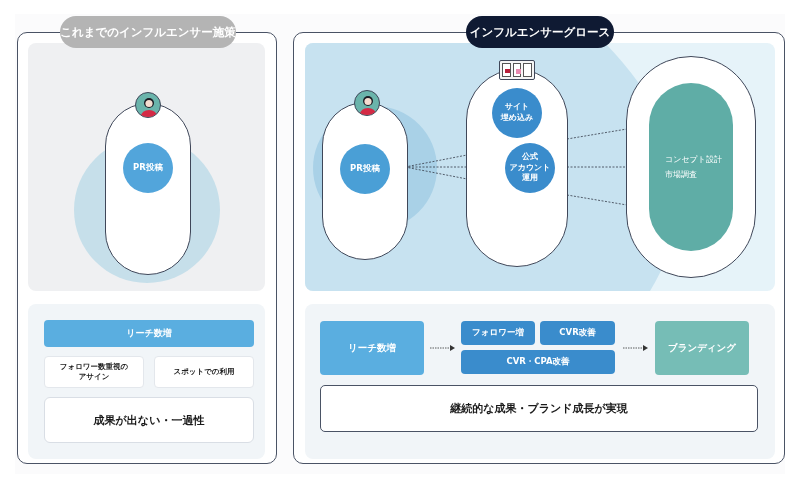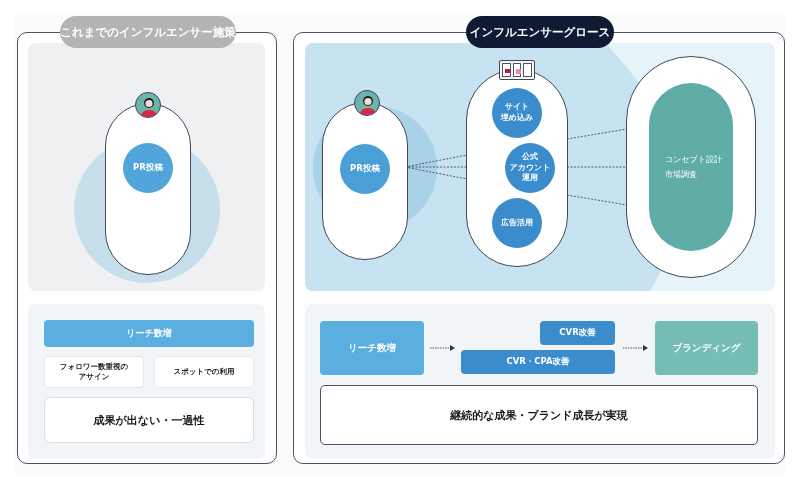--- a/index.html
+++ b/index.html
@@ -104,51 +104,51 @@
         <div>埋め込み</div>
       </div>
   </div>
   <div class="circle" style="left:200px;top:100px;width:50px;height:50px;background:#3a8ccc;">
     <div>
         <div>公式</div>
         <div>アカウント</div>
         <div>運用</div>
       </div>
   </div>
-  <div class="circle" style="left:187px;top:155px;width:50px;height:50px;background:#3a8ccc;">
-    <span>広告活用</span>
-  </div>
 
   <div class="pill" style="left:321px;top:13px;width:130px;height:222px;"></div>
   <div class="abs" style="left:344px;top:40px;width:84px;height:168px;border-radius:42px;background:#5fada6;display:flex;flex-direction:column;justify-content:center;padding-left:16px;color:#fff;font-weight:normal;font-size:8px;line-height:1.9;">
     <span>コンセプト設計</span>
     <span>市場調査</span>
   </div>
 </div>
 <div class="tag tag-right">
   <span>インフルエンサーグロース</span>
 </div>
 
 <div class="zone zone-right-bottom">
   <div class="box" style="left:15px;top:17px;width:104px;height:54px;background:#5aaee0;color:#fff;font-size:9.5px;">
     <span>リーチ数増</span>
   </div>
   <svg class="abs" style="left:125px;top:40px;" width="26" height="8">
       <line x1="0" y1="4" x2="20" y2="4" stroke="#333" stroke-width="0.8" stroke-dasharray="1.5,1"></line>
       <path d="M20 1 L25 4 L20 7Z" fill="#333"></path>
     </svg>
+  <div class="box" style="left:156px;top:17px;width:74px;height:24px;background:#3a8ccc;color:#fff;font-size:8.5px;">
+    <span>フォロワー増</span>
+  </div>
   <div class="box" style="left:235px;top:17px;width:75px;height:24px;background:#3a8ccc;color:#fff;font-size:8.5px;">
     <span>CVR改善</span>
   </div>
   <div class="box" style="left:156px;top:46px;width:154px;height:24px;background:#3a8ccc;color:#fff;font-size:8.5px;">
     <span>CVR・CPA改善</span>
   </div>
   <svg class="abs" style="left:318px;top:40px;" width="26" height="8">
       <line x1="0" y1="4" x2="20" y2="4" stroke="#333" stroke-width="0.8" stroke-dasharray="1.5,1"></line>
       <path d="M20 1 L25 4 L20 7Z" fill="#333"></path>
     </svg>
-  <div class="box" style="left:350px;top:17px;width:103px;height:54px;background:#76bdb6;color:#fff;font-size:9.5px;">
+  <div class="box" style="left:350px;top:17px;width:94px;height:54px;background:#76bdb6;color:#fff;font-size:9.5px;">
     <span>ブランディング</span>
   </div>
-  <div class="box" style="left:15px;top:81px;width:438px;height:60px;background:#fff;color:#1a1a1a;font-size:11px;border:1.2px solid #4a5365;border-radius:5px;">
+  <div class="box" style="left:15px;top:81px;width:438px;height:47px;background:#fff;color:#1a1a1a;font-size:11px;border:1.2px solid #4a5365;border-radius:5px;">
     <span>継続的な成果・ブランド成長が実現</span>
   </div>
 </div>
 
 </body></html>

